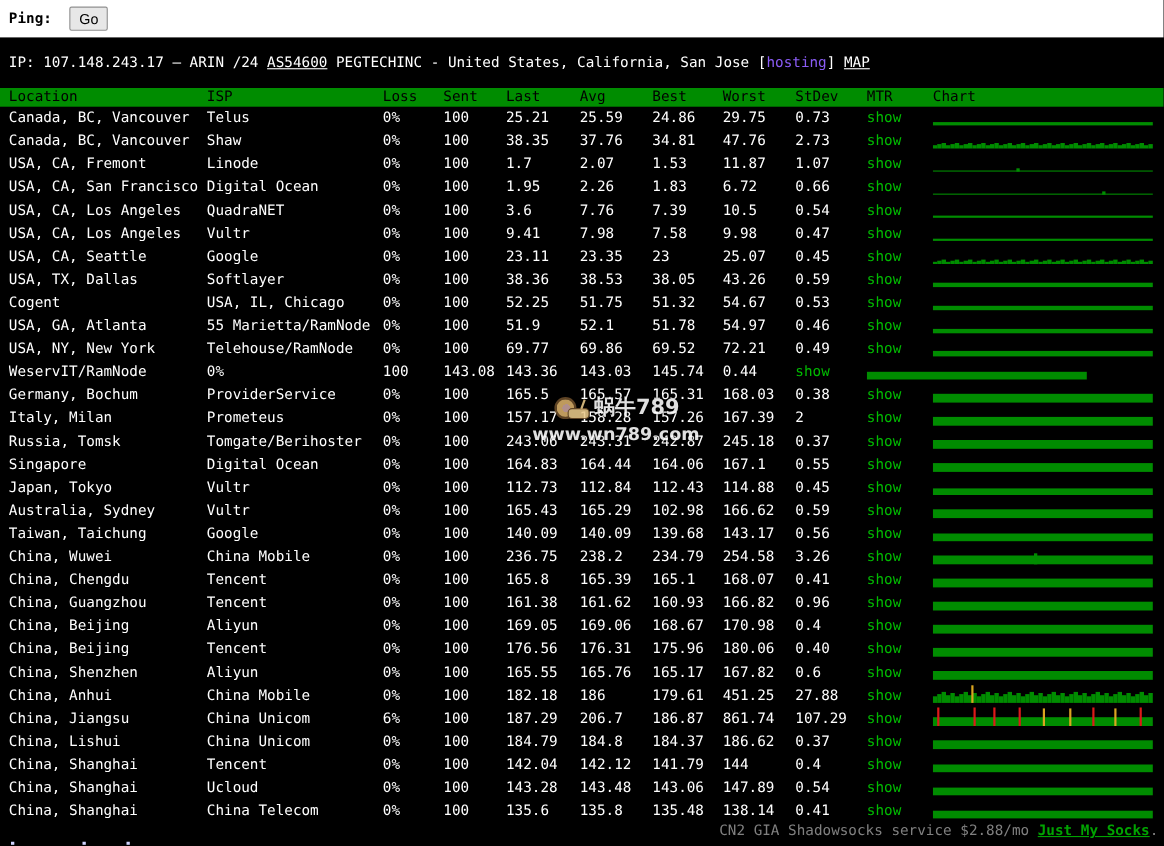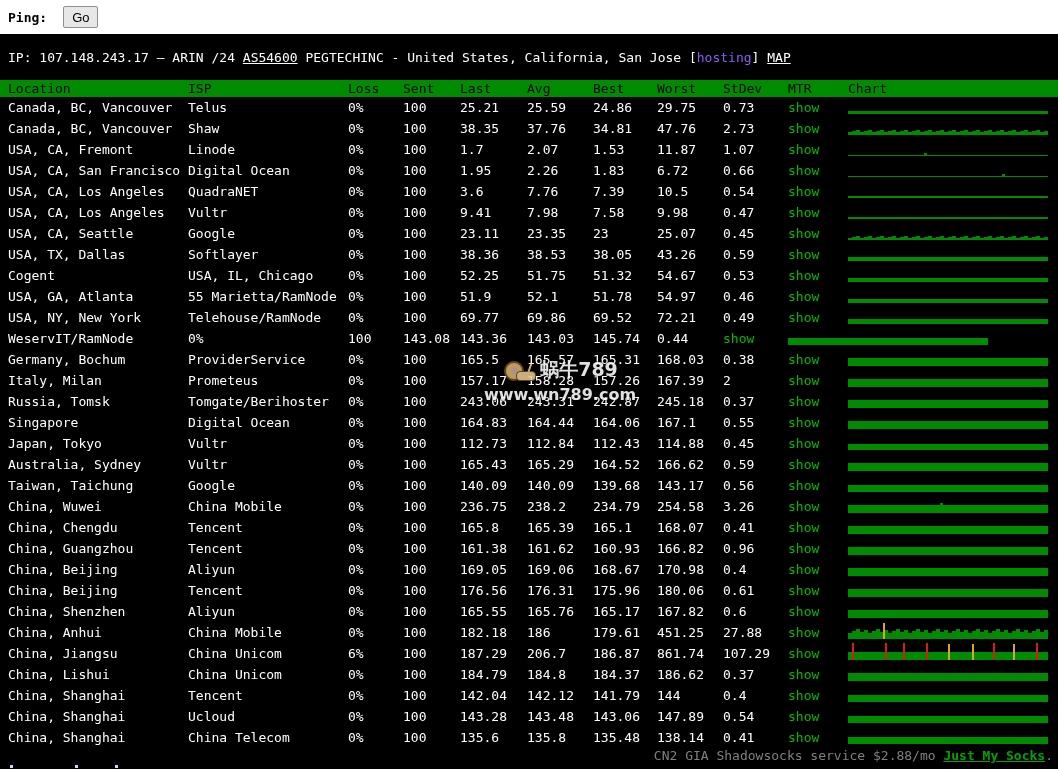--- a/index.html
+++ b/index.html
@@ -443,21 +443,21 @@
         </span>
     </div>
 
     <div class="grid row">
       <span>Australia, Sydney</span>
       <span>Vultr</span>
       <span>0%</span>
       <span>100</span>
       <span>165.43</span>
       <span>165.29</span>
-      <span>164.52</span>
+      <span>102.98</span>
       <span>166.62</span>
       <span>0.59</span>
       <span><a class="show-link">show</a></span>
       <span class="chart-cell">
           <i style="left: 0px; width: 200px; height: 8px; background: rgb(0, 140, 0);"></i>
         </span>
     </div>
 
     <div class="grid row">
       <span>Taiwan, Taichung</span>
@@ -542,21 +542,21 @@
 
     <div class="grid row">
       <span>China, Beijing</span>
       <span>Tencent</span>
       <span>0%</span>
       <span>100</span>
       <span>176.56</span>
       <span>176.31</span>
       <span>175.96</span>
       <span>180.06</span>
-      <span>0.61</span>
+      <span>0.40</span>
       <span><a class="show-link">show</a></span>
       <span class="chart-cell">
           <i style="left: 0px; width: 200px; height: 8px; background: rgb(0, 140, 0);"></i>
         </span>
     </div>
 
     <div class="grid row">
       <span>China, Shenzhen</span>
       <span>Aliyun</span>
       <span>0%</span>

